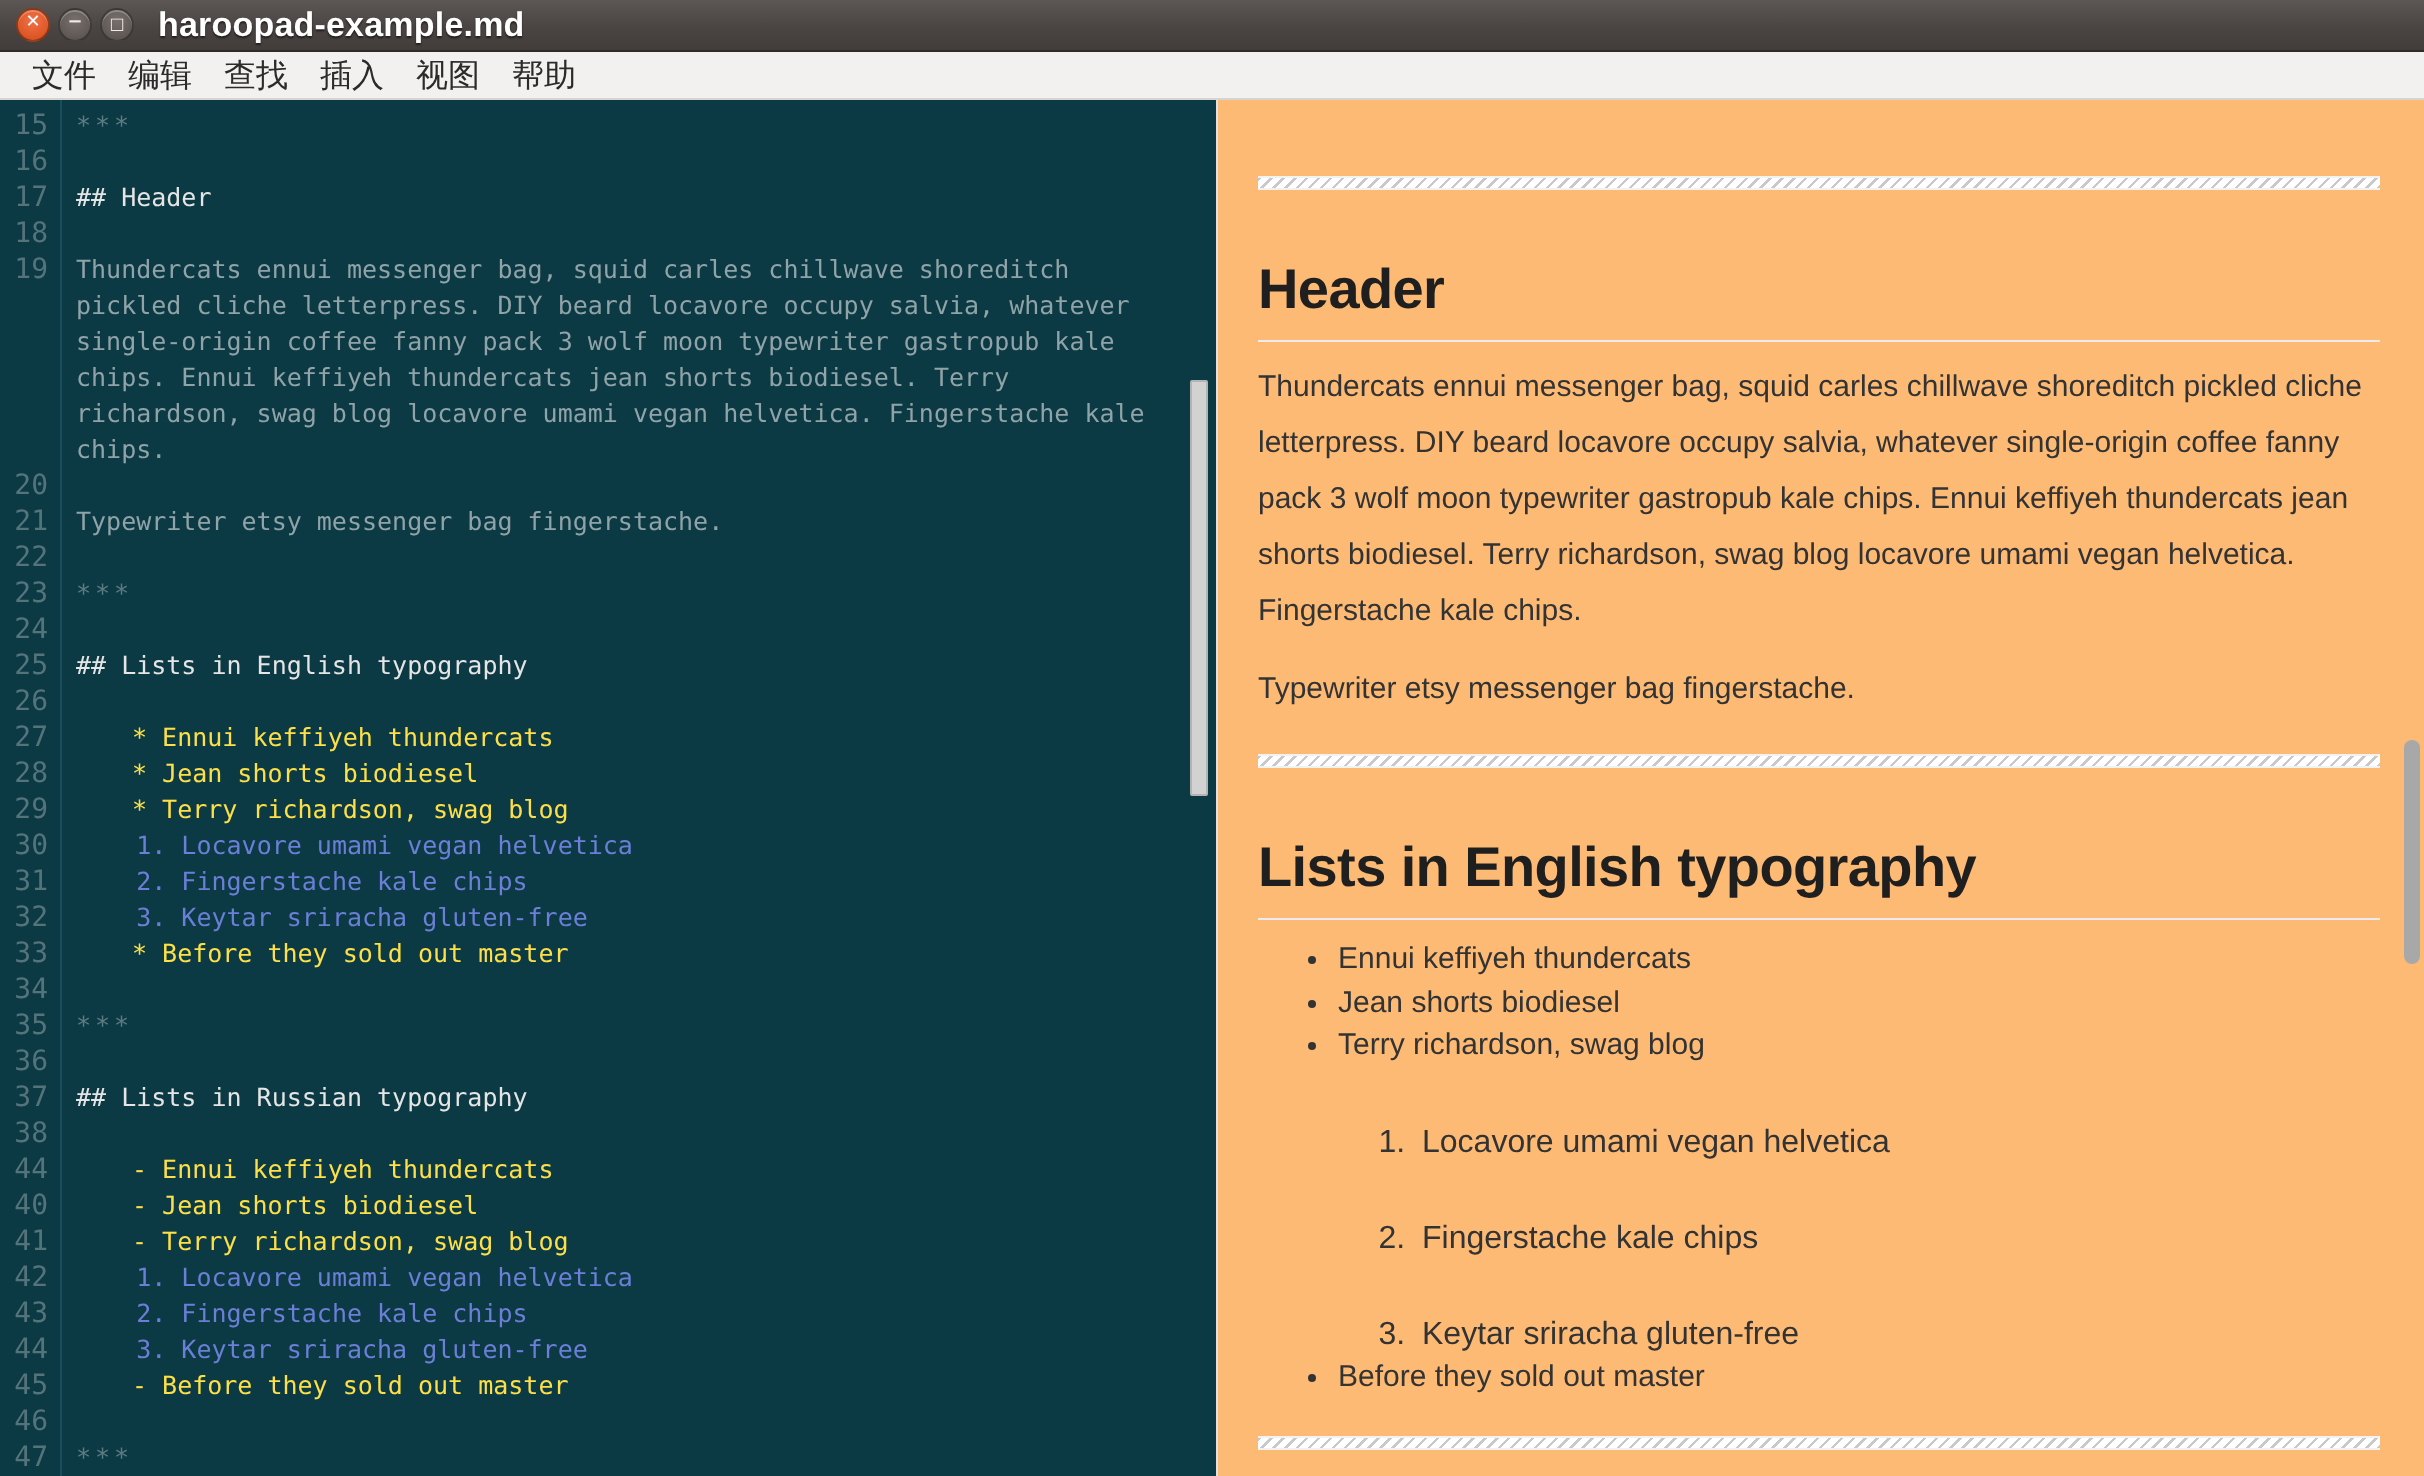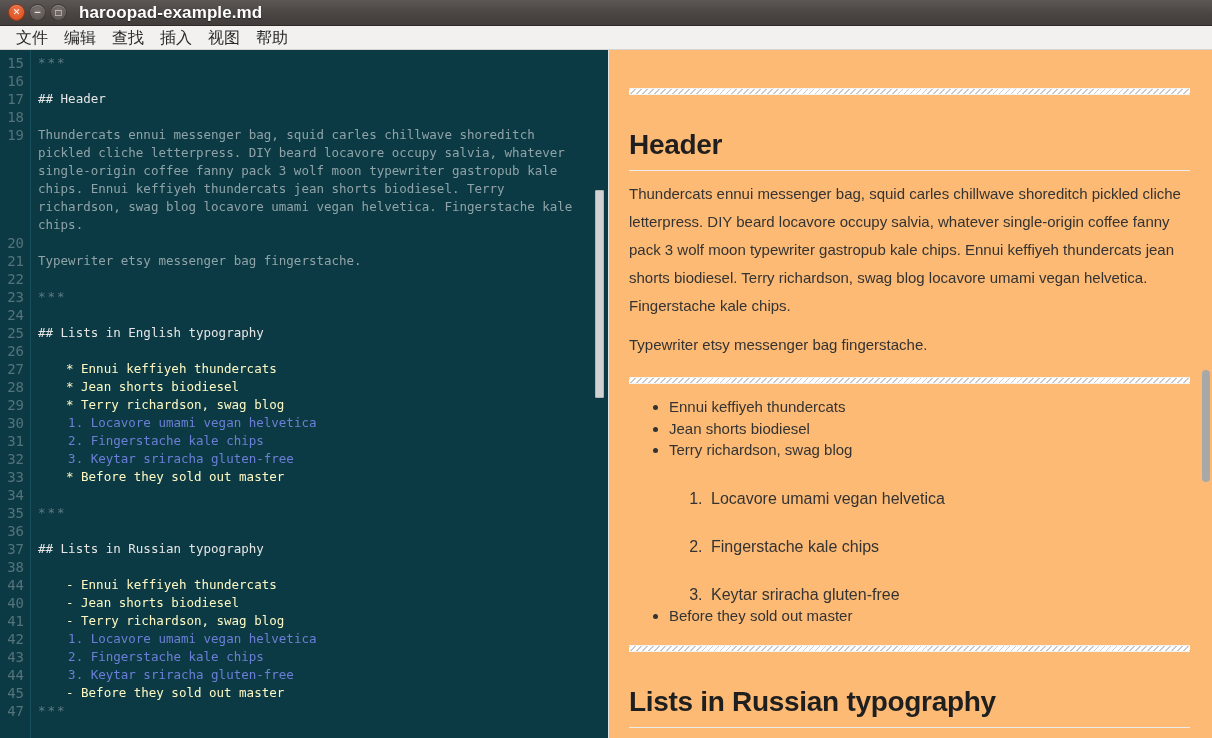--- a/index.html
+++ b/index.html
@@ -131,21 +131,21 @@
     flex: 1 1 auto;
     padding-left: 8px;
     padding-right: 14px;
     white-space: pre-wrap;
     word-wrap: break-word;
     line-height: 18px;
   }
   .c-plain  { color: #8fa3a8; }
   .c-head   { color: #e5e5e5; }
   .c-hr     { color: #5c7b83; letter-spacing: 2px; }
-  .c-ul     { color: #fef9c3; padding-left: 36px; }
+  .c-ul     { color: #fde047; padding-left: 36px; }
   .c-ol     { color: #6b7fd7; }
   .c-blank  { color: transparent; }
 
   .ed-scrollbar {
     position: absolute;
     right: 4px;
     width: 9px;
     background: #d2d2d2;
     border-radius: 1px;
     border: 1px solid #b4b4b4;
@@ -376,40 +376,45 @@
           </div>
           <div class="eline">
             <div class="lnum">44</div>
             <div class="etext c-ol">    3. Keytar sriracha gluten-free</div>
           </div>
           <div class="eline">
             <div class="lnum">45</div>
             <div class="etext c-ul">- Before they sold out master</div>
           </div>
           <div class="eline">
+            <div class="lnum">46</div>
+            <div class="etext c-blank">&nbsp;</div>
+          </div>
+          <div class="eline">
             <div class="lnum">47</div>
             <div class="etext c-hr">***</div>
           </div>
         </div>
       <div class="ed-scrollbar" style="top:140px; height:208px;"></div>
     </div>
 
     <div class="preview">
       <div class="preview-body">
 
         <div class="pv-hr"></div>
 
         <div class="pv-h2">Header</div>
 
         <p class="pv-p">Thundercats ennui messenger bag, squid carles chillwave shoreditch pickled cliche letterpress. DIY beard locavore occupy salvia, whatever single-origin coffee fanny pack 3 wolf moon typewriter gastropub kale chips. Ennui keffiyeh thundercats jean shorts biodiesel. Terry richardson, swag blog locavore umami vegan helvetica. Fingerstache kale chips.</p>
 
         <p class="pv-p">Typewriter etsy messenger bag fingerstache.</p>
 
         <div class="pv-hr"></div>
 
+        <div class="pv-h2">Lists in English typography</div>
 
         <ul class="pv-ul" id="english-list">
             <li>Ennui keffiyeh thundercats</li>
             <li>Jean shorts biodiesel</li>
             <li>Terry richardson, swag blog</li>
             <li style="list-style: none; margin-left: -6px;">
               <ol class="pv-ol">
                 <li>Locavore umami vegan helvetica</li>
                 <li>Fingerstache kale chips</li>
                 <li>Keytar sriracha gluten-free</li>

